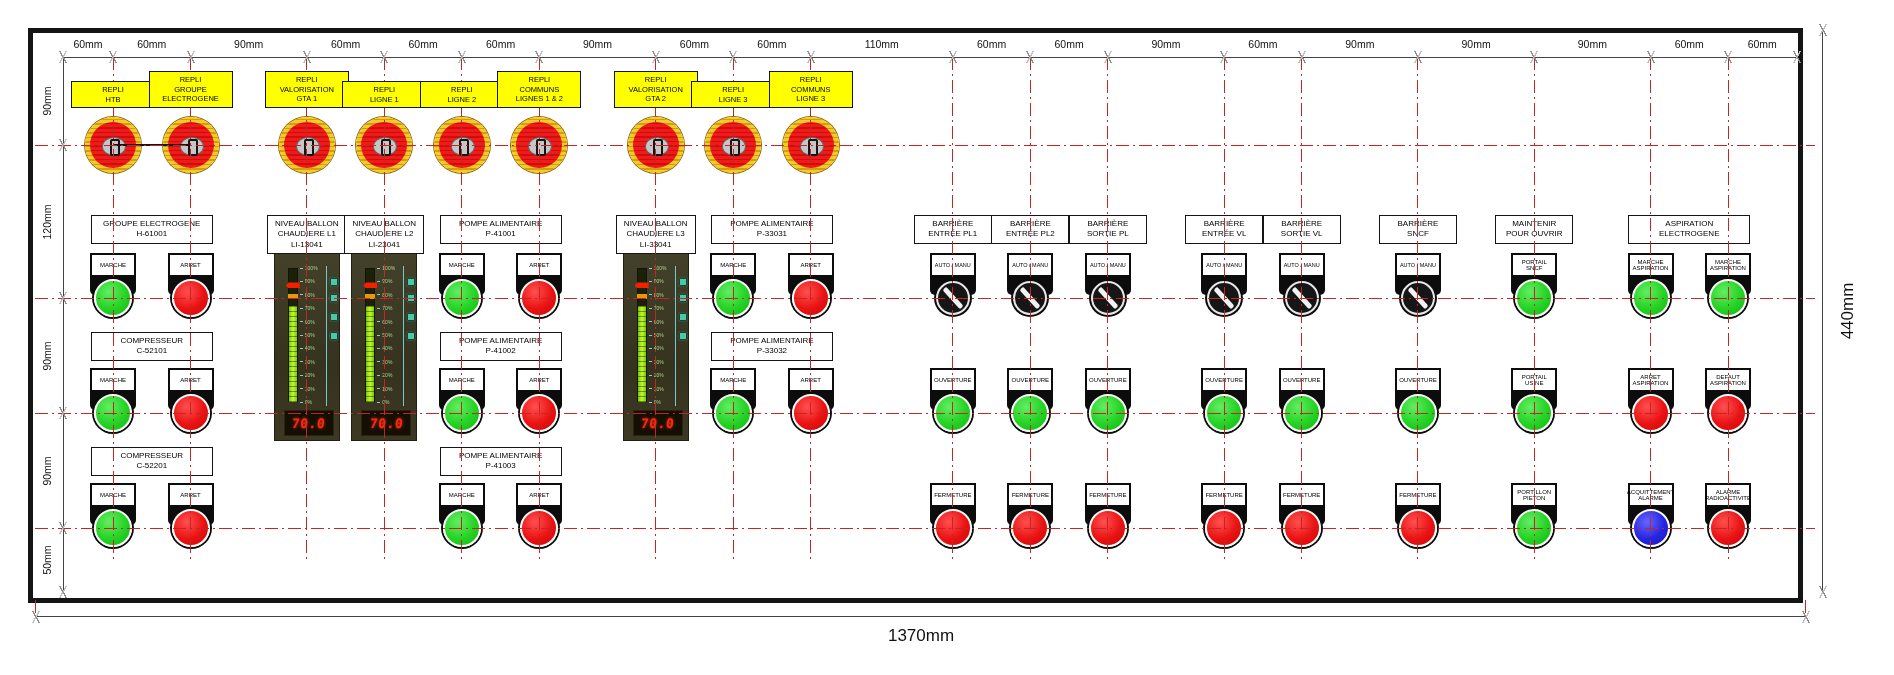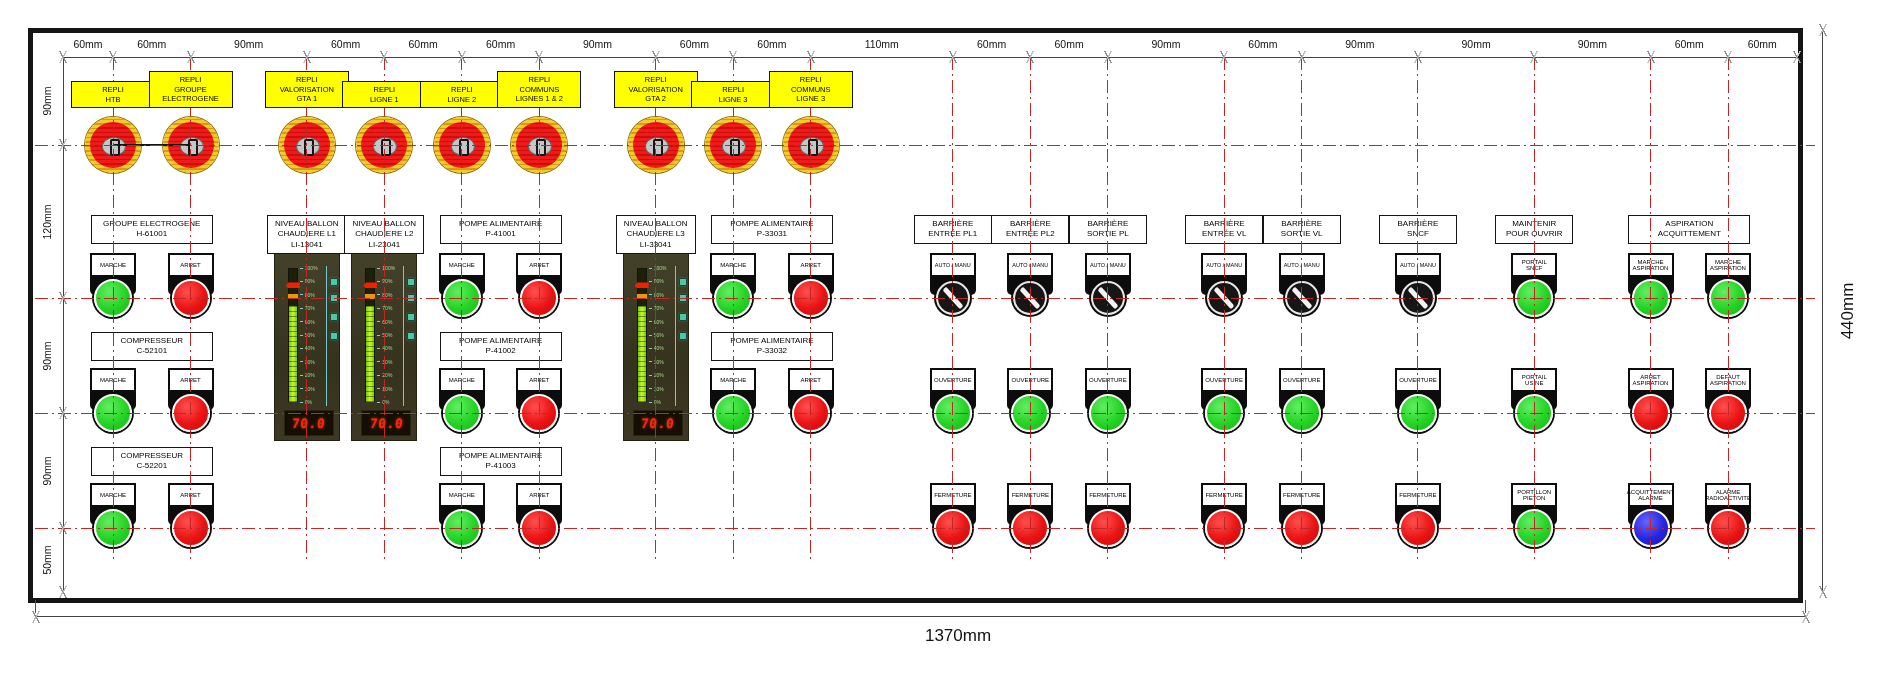--- a/index.html
+++ b/index.html
@@ -246,21 +246,21 @@
 SORTIE PL</div>
       <div class="slabel" style="left: 1185.14px; top: 215px; width: 78px;">BARRIÈRE
 ENTRÉE VL</div>
       <div class="slabel" style="left: 1262.66px; top: 215px; width: 78px;">BARRIÈRE
 SORTIE VL</div>
       <div class="slabel" style="left: 1378.94px; top: 215px; width: 78px;">BARRIÈRE
 SNCF</div>
       <div class="slabel" style="left: 1495.22px; top: 215px; width: 78px;">MAINTENIR
 POUR OUVRIR</div>
       <div class="slabel" style="left: 1628.26px; top: 215px; width: 122px;">ASPIRATION
-ACQUITTEMENT</div>
+ELECTROGENE</div>
       <div class="slabel" style="left: 90.78px; top: 332px; width: 122px;">COMPRESSEUR
 C-52101</div>
       <div class="slabel" style="left: 439.62px; top: 332px; width: 122px;">POMPE ALIMENTAIRE
 P-41002</div>
       <div class="slabel" style="left: 710.94px; top: 332px; width: 122px;">POMPE ALIMENTAIRE
 P-33032</div>
       <div class="slabel" style="left: 90.78px; top: 447px; width: 122px;">COMPRESSEUR
 C-52201</div>
       <div class="slabel" style="left: 439.62px; top: 447px; width: 122px;">POMPE ALIMENTAIRE
 P-41003</div>
@@ -602,15 +602,15 @@
         <div class="ind-cyan" style="left: 51px; top: 12px; height: 140px;"></div>
         <div class="ind-led" style="left: 55px; top: 24.4px;"></div>
         <div class="ind-led" style="left: 55px; top: 40.48px;"></div>
         <div class="ind-led" style="left: 55px; top: 59.24px;"></div>
         <div class="ind-led" style="left: 55px; top: 78px;"></div>
         <div class="ind-display" style="left: 9px; top: 156px; width: 48px; height: 24px;">
           <span class="ind-digits">70.0</span>
         </div>
       </div>
     </div>
-  <div class="bigdim" style="left:958px;top:626px;transform:translateX(-50%);">1370mm</div>
+  <div class="bigdim" style="left:921px;top:626px;transform:translateX(-50%);">1370mm</div>
   <div class="bigdim" style="left:1848px;top:311px;transform:translate(-50%,-50%) rotate(-90deg);">440mm</div>
 </div>
 
 </body></html>

